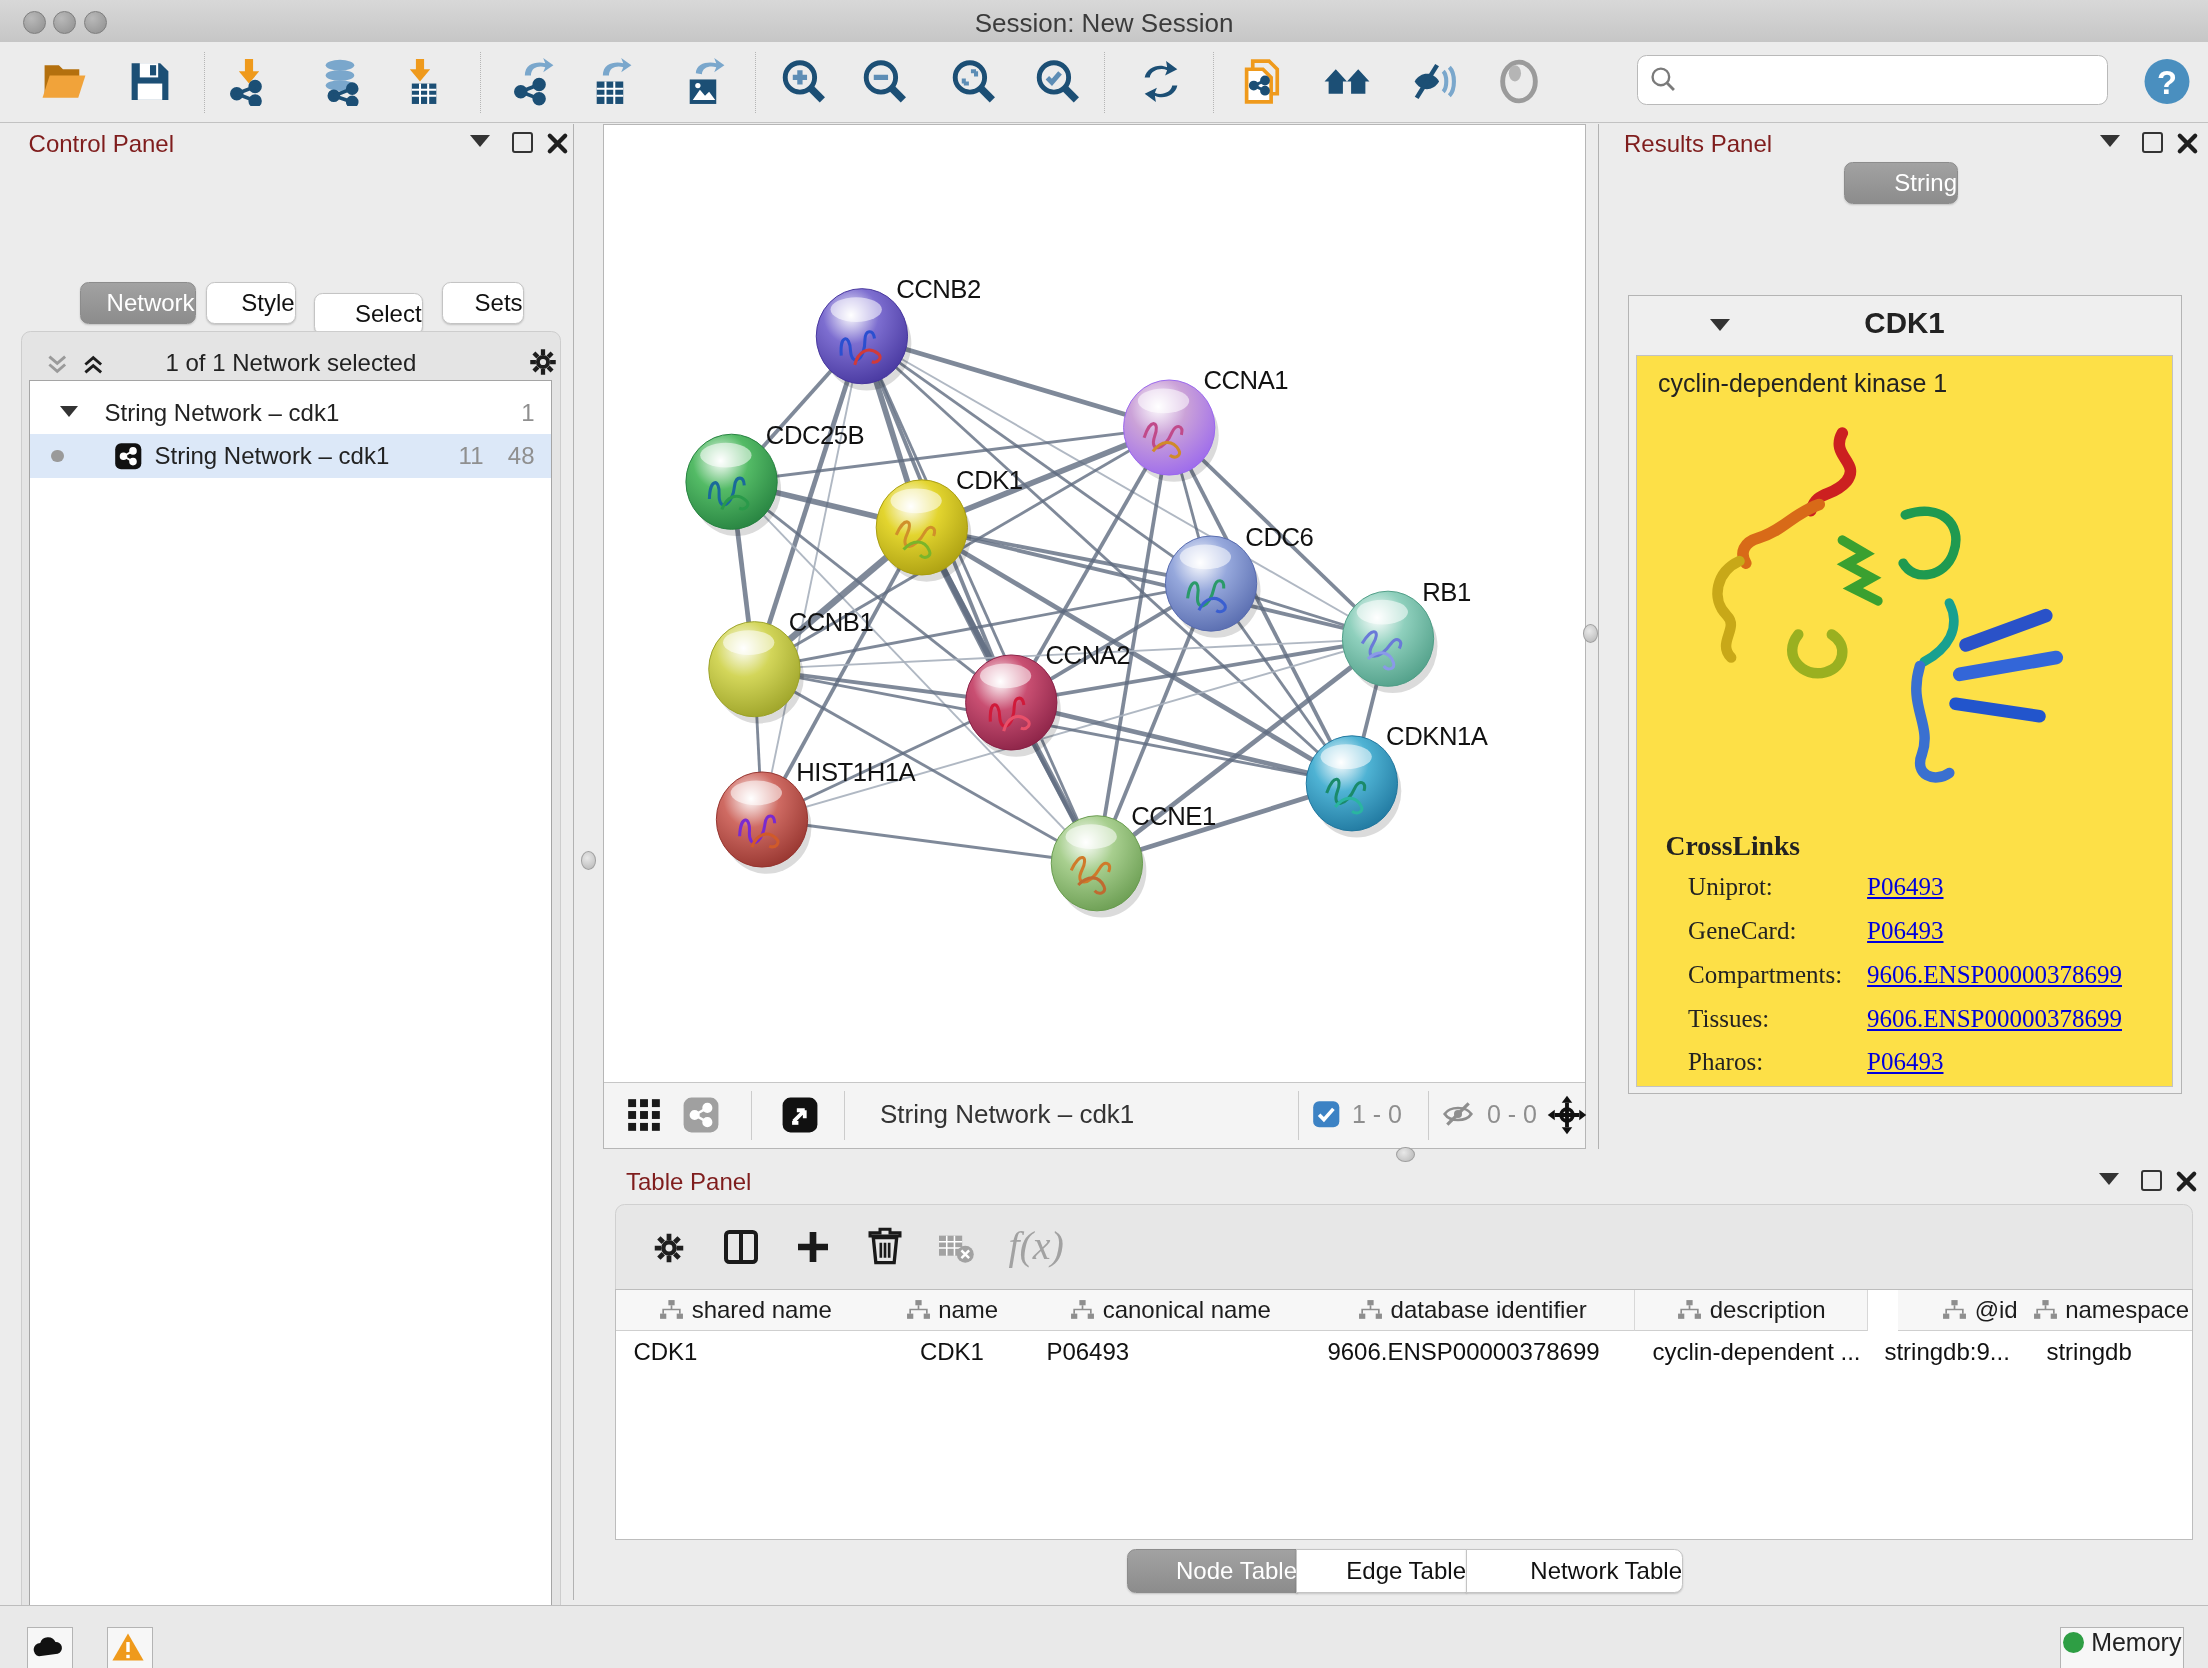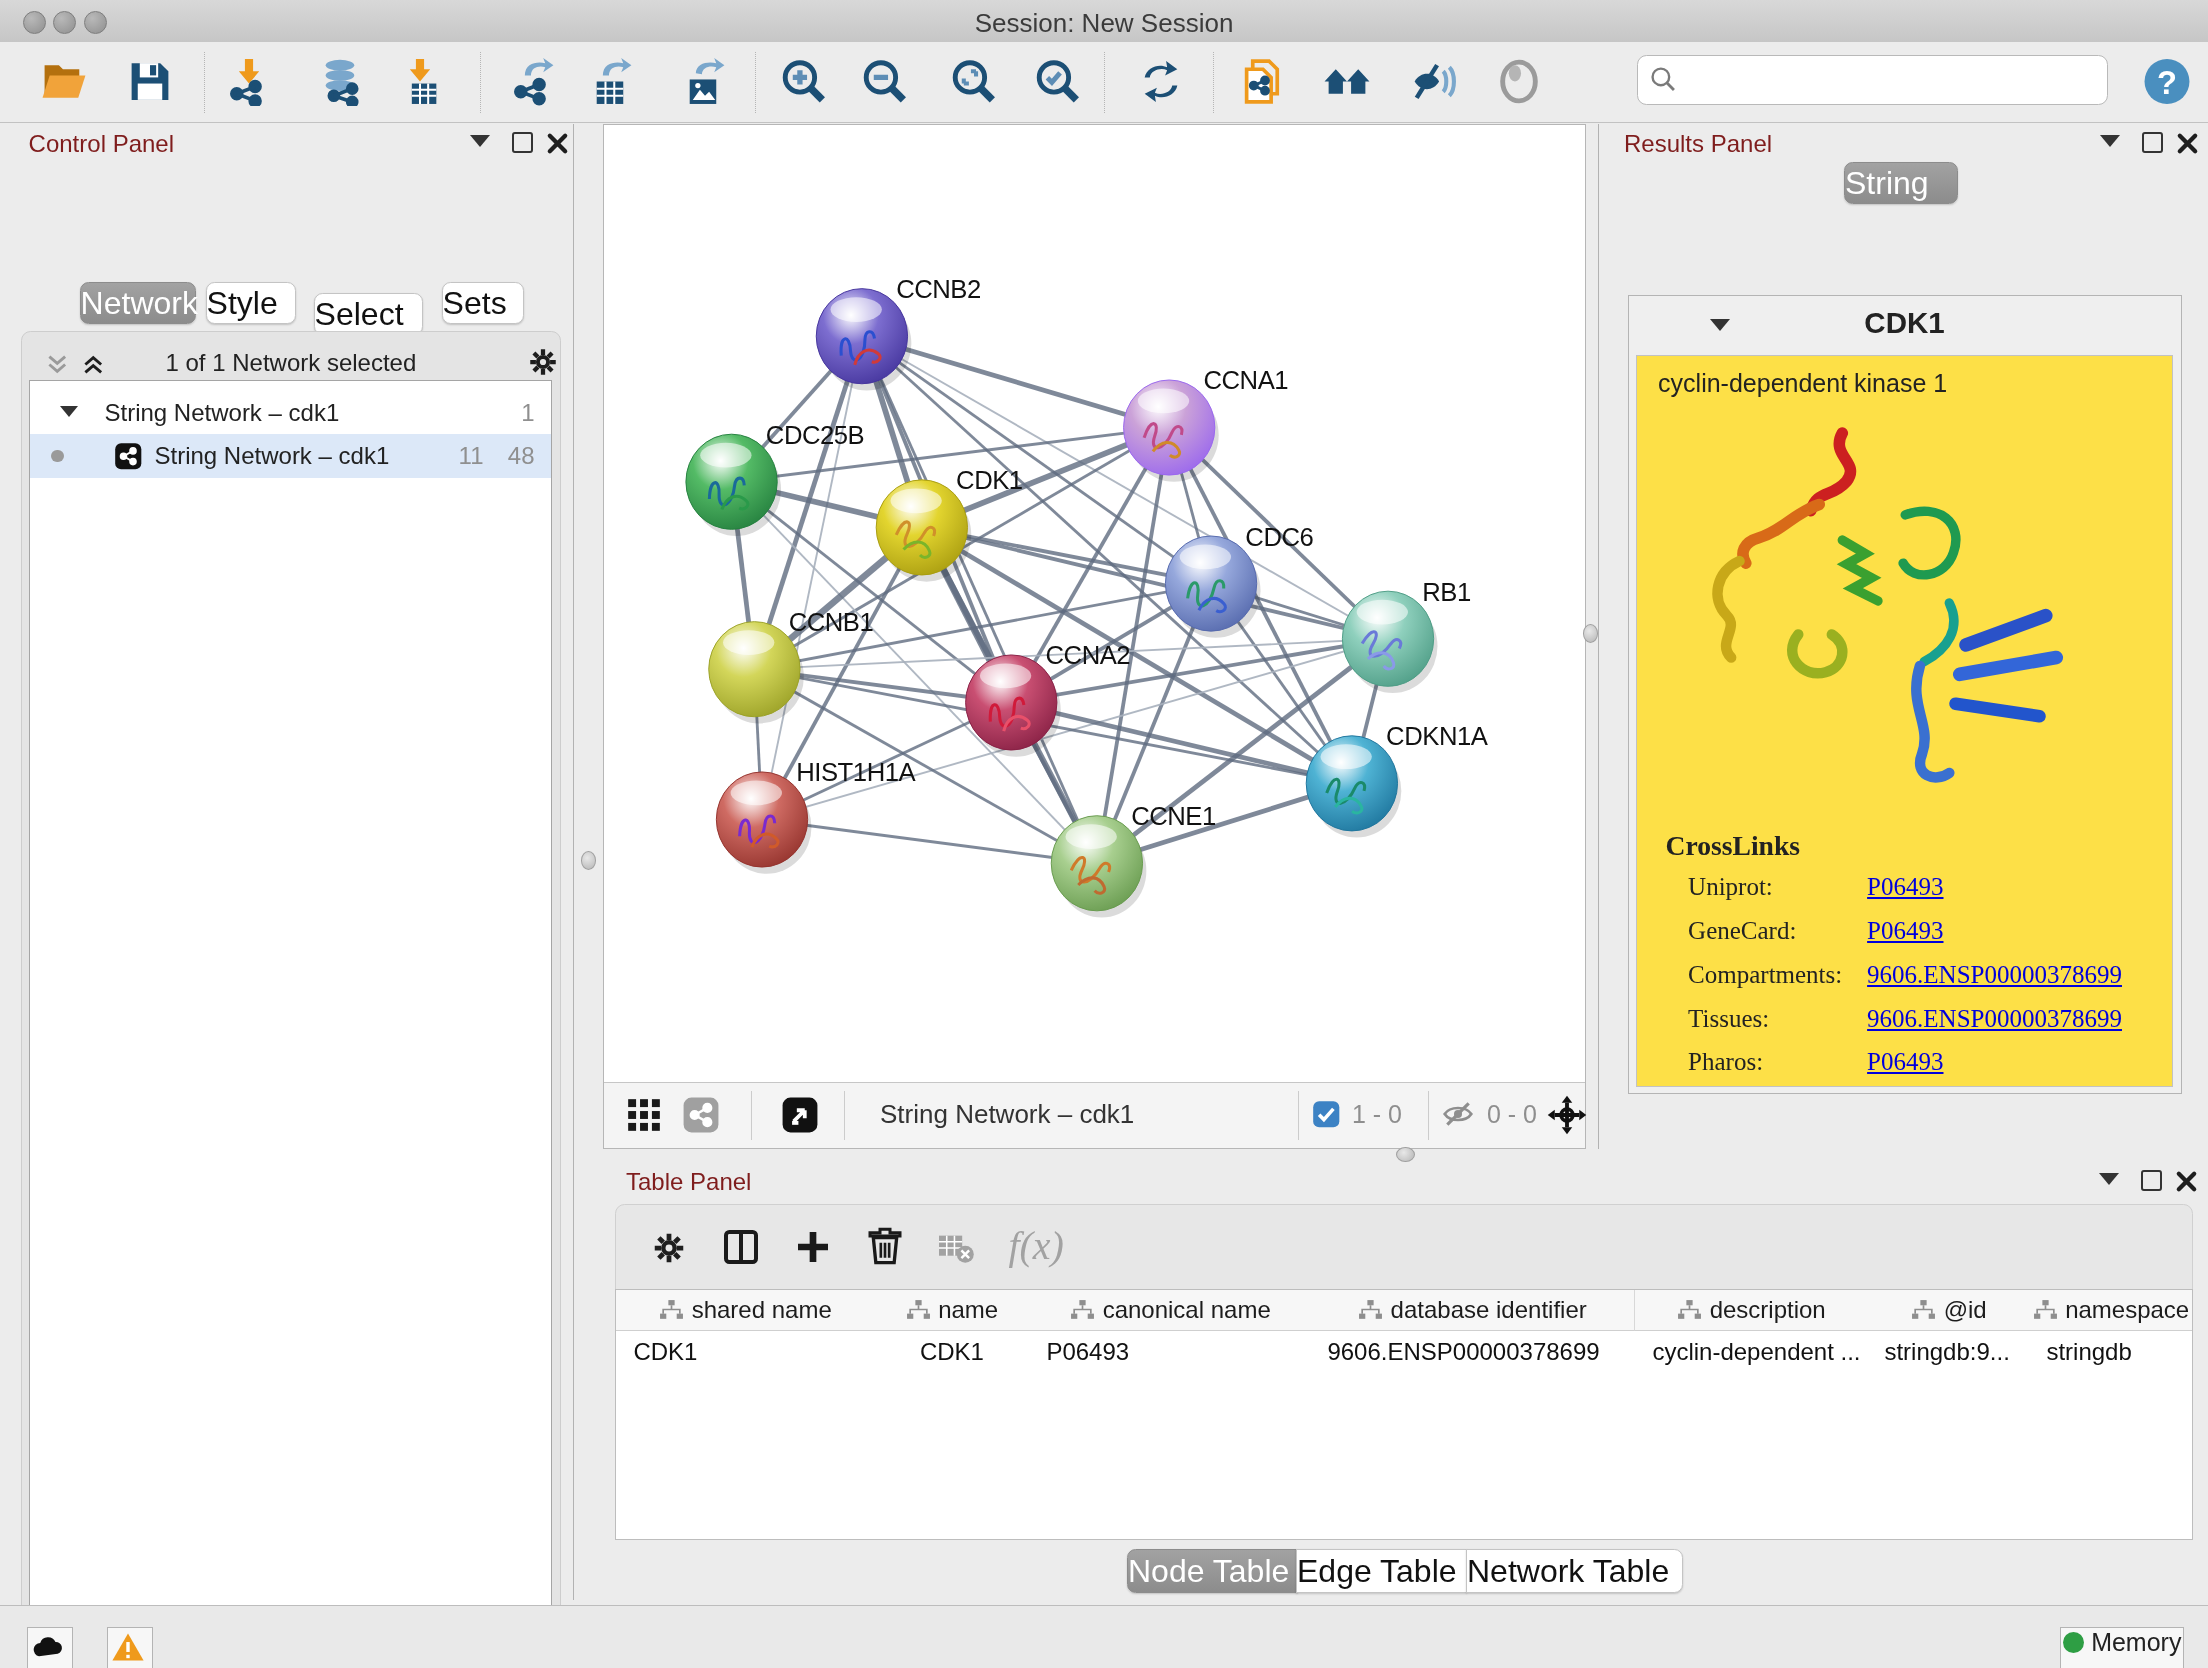--- a/index.html
+++ b/index.html
@@ -18,21 +18,21 @@
   .ticon{position:absolute;top:15px;width:49px;height:49px;transform:translateX(-50%);}
   .tsep{position:absolute;top:9.5px;height:61px;width:0;border-left:1.9px dotted #b5b5b5;}
   .searchbox{position:absolute;left:1637px;top:13.3px;width:469px;height:48px;background:#fff;
     border:1.9px solid #b9b9b9;border-radius:9.5px;}
   .searchbox svg{position:absolute;left:11.4px;top:8.6px;}
   
   .panel-title{font-size:24px;color:#7f1d1d;}
   .tri-down{width:0;height:0;border-left:10.5px solid transparent;border-right:10.5px solid transparent;
     border-top:12.4px solid #333;display:inline-block;}
   .sq-btn{display:inline-block;width:21px;height:21px;border:2.9px solid #333;border-radius:2.9px;box-sizing:border-box;}
-  .tabbtn{position:absolute;height:40px;line-height:40px;text-align:left;font-size:32px;
+  .tabbtn{position:absolute;height:40px;line-height:40px;text-align:right;font-size:24px;
     background:#fff;border:1px solid #c4c4c4;border-radius:8.6px;color:#111;
     box-shadow:0 1px 1.9px rgba(0,0,0,.18);}
   .tabbtn.active{background:linear-gradient(#a2a2a2,#8c8c8c);color:#fff;border-color:#8c8c8c;}
   .rbtn{position:absolute;background:#fff;border:1px solid #c4c4c4;border-radius:8.6px;
     text-align:center;font-size:25px;color:#111;box-shadow:0 1px 1.9px rgba(0,0,0,.15);}
   
   #control-panel{position:absolute;left:7.6px;top:124px;width:565px;height:1476px;background:#ececec;
     border-right:1px solid #b2b2b2;}
   #cp-box{position:absolute;left:13.3px;top:207px;width:538px;height:1381px;background:#e4e4e4;
     border:1px solid #cdcdcd;border-radius:9.5px;}
@@ -659,21 +659,21 @@
             <path d="M12 6v4M4 14v-4h16v4" stroke="#8e8e8e" stroke-width="1.6" fill="none"></path>
           </svg><span>database identifier</span></div>
         <div class="th-cell" style="left: 1019px; width: 232px;"><svg width="25" height="23" viewBox="0 0 24 22" style="vertical-align:-3.8px;margin-right:7.6px">
             <g fill="#8e8e8e">
               <rect x="9" y="1" width="6" height="5"></rect>
               <rect x="1" y="14" width="6" height="5"></rect>
               <rect x="17" y="14" width="6" height="5"></rect>
             </g>
             <path d="M12 6v4M4 14v-4h16v4" stroke="#8e8e8e" stroke-width="1.6" fill="none"></path>
           </svg><span>description</span></div>
-        <div class="th-cell" style="left: 1251px; width: 163px;"><svg width="25" height="23" viewBox="0 0 24 22" style="vertical-align:-3.8px;margin-right:7.6px">
+        <div class="th-cell" style="left: 1282px; width: 163px;"><svg width="25" height="23" viewBox="0 0 24 22" style="vertical-align:-3.8px;margin-right:7.6px">
             <g fill="#8e8e8e">
               <rect x="9" y="1" width="6" height="5"></rect>
               <rect x="1" y="14" width="6" height="5"></rect>
               <rect x="17" y="14" width="6" height="5"></rect>
             </g>
             <path d="M12 6v4M4 14v-4h16v4" stroke="#8e8e8e" stroke-width="1.6" fill="none"></path>
           </svg><span>@id</span></div>
         <div class="th-cell" style="left: 1413px; width: 163px;"><svg width="25" height="23" viewBox="0 0 24 22" style="vertical-align:-3.8px;margin-right:7.6px">
             <g fill="#8e8e8e">
               <rect x="9" y="1" width="6" height="5"></rect>

